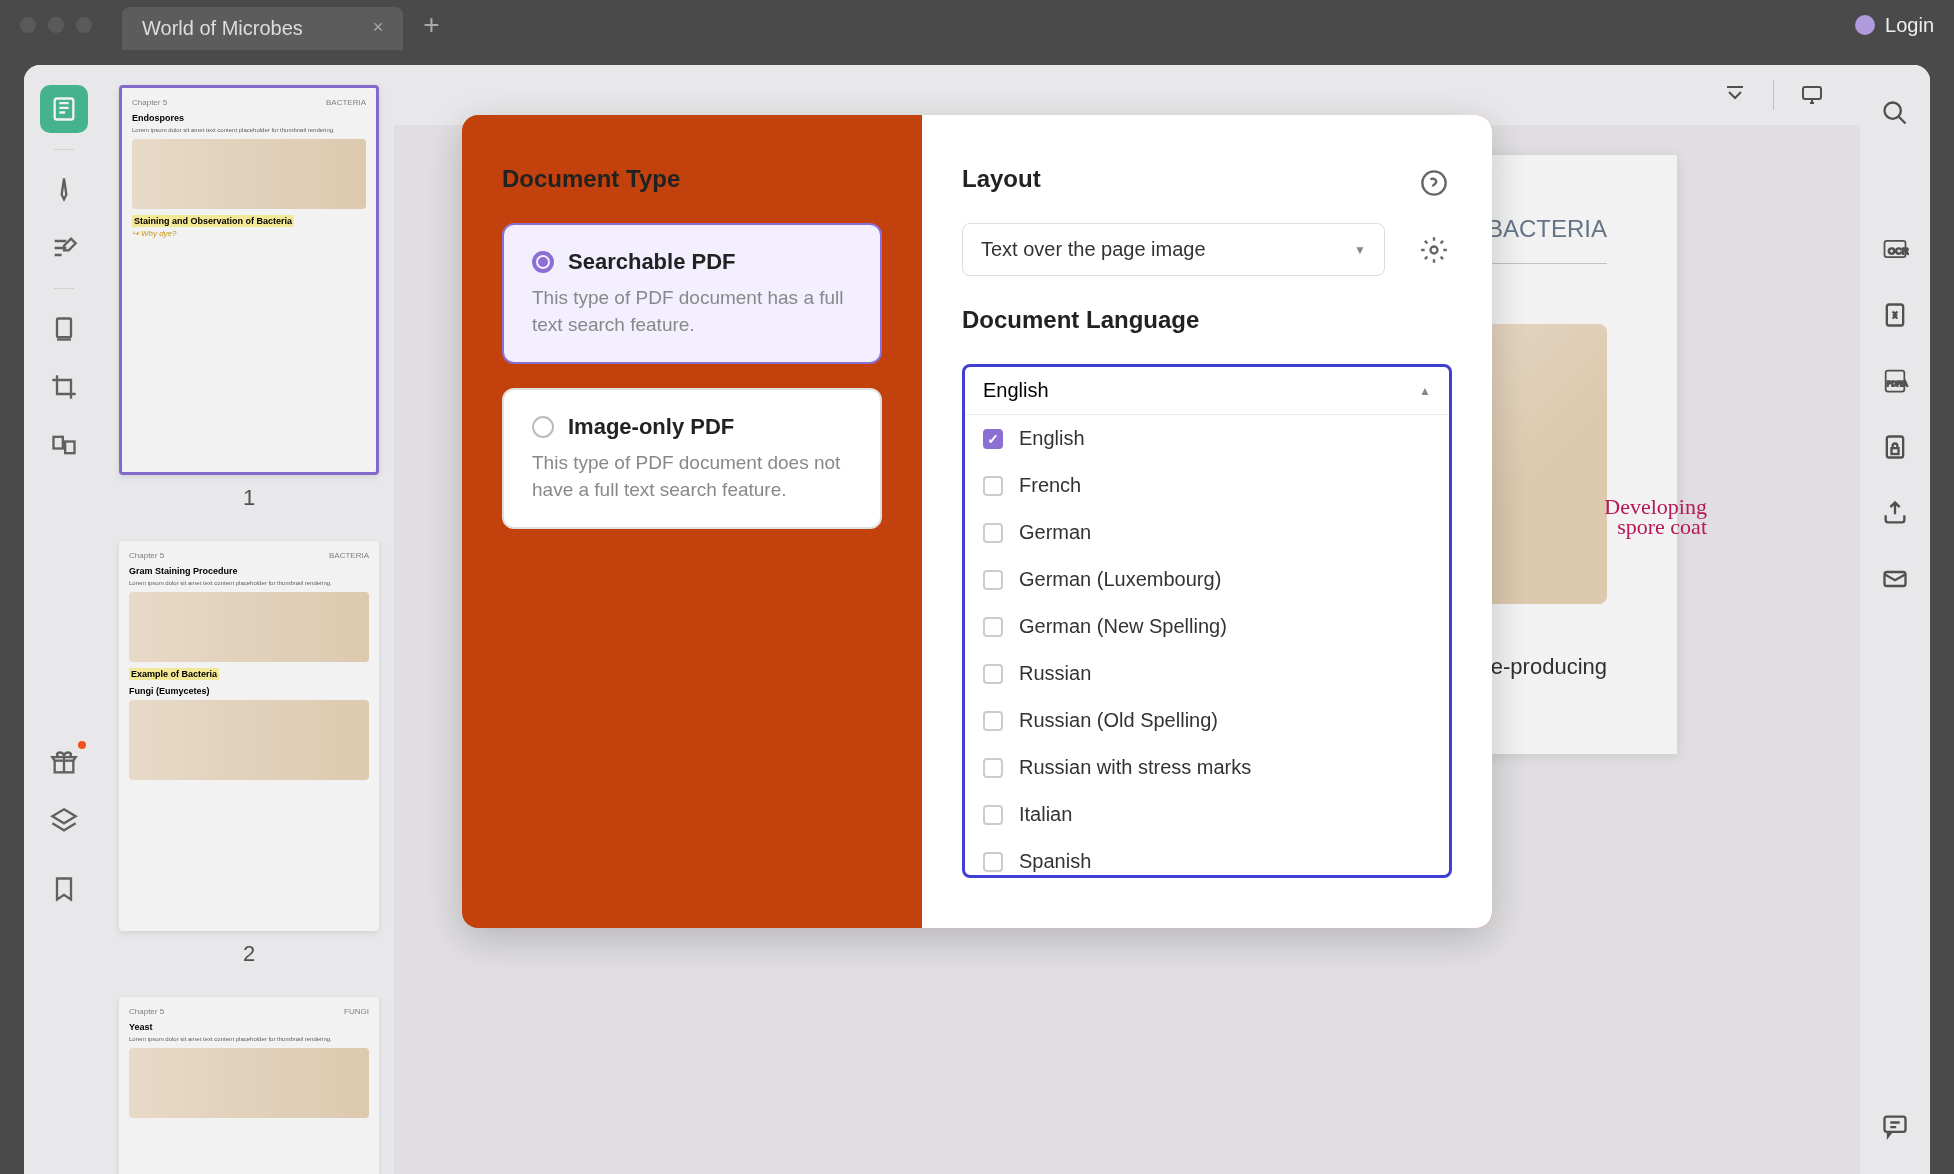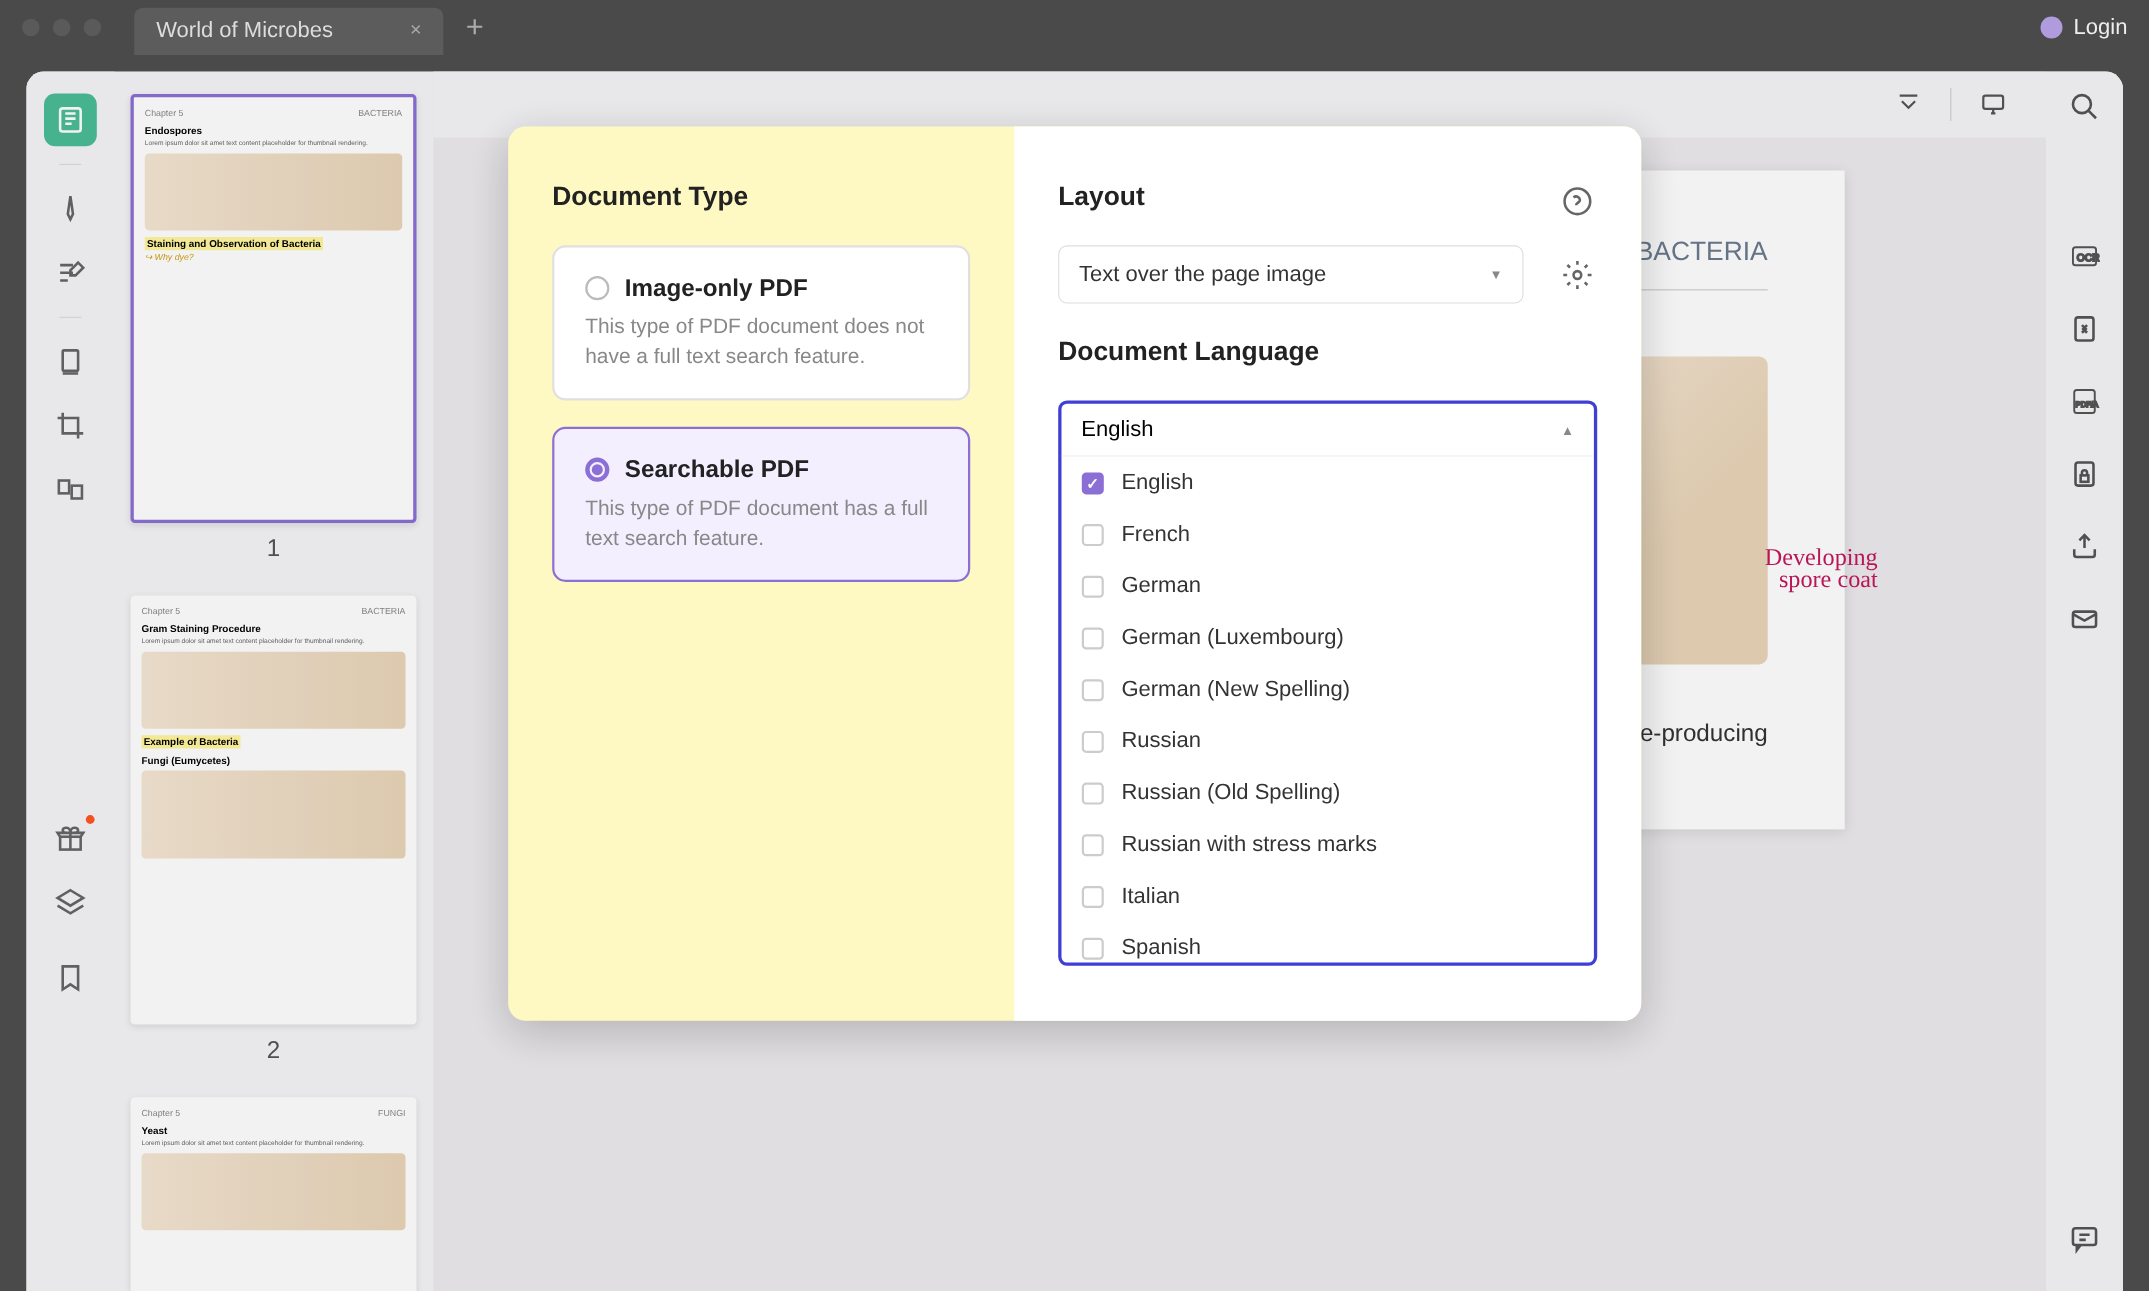--- a/index.html
+++ b/index.html
@@ -41,26 +41,26 @@
 .yellow-hl { background: #fff59d; padding: 1px 2px; display: inline-block; margin: 2px 0; }
 
 
 .doc-area { flex: 1; background: #eceaed; position: relative; overflow: hidden; }
 .doc-toolbar { height: 60px; background: #f5f5f7; display: flex; align-items: center; justify-content: flex-end; padding: 0 30px; gap: 20px; }
 .doc-toolbar-btn { width: 36px; height: 36px; display: flex; align-items: center; justify-content: center; cursor: pointer; color: #555; }
 .doc-page { margin: 30px auto; width: 1100px; background: #fff; padding: 60px 70px; box-shadow: 0 2px 12px rgba(0,0,0,0.1); }
 .doc-page-header { display: flex; justify-content: space-between; color: #6b7a8f; font-size: 24px; border-bottom: 1px solid #ccc; padding-bottom: 20px; margin-bottom: 30px; }
 
 
-.right-toolbar { width: 70px; background: #f5f5f7; display: flex; flex-direction: column; align-items: center; padding-top: 14px; gap: 30px; }
+.right-toolbar { width: 70px; background: #f5f5f7; display: flex; flex-direction: column; align-items: center; padding-top: 30px; gap: 30px; }
 .rtool-btn { width: 36px; height: 36px; display: flex; align-items: center; justify-content: center; cursor: pointer; color: #555; }
 
 
 .modal-overlay { position: absolute; inset: 0; background: rgba(0,0,0,0.05); display: flex; align-items: flex-start; justify-content: center; padding-top: 50px; z-index: 100; }
-.modal { width: 1030px; background: #fef9c3; border-radius: 16px; display: flex; box-shadow: 0 10px 40px rgba(0,0,0,0.2); }
+.modal { width: 1030px; background: #c2410c; border-radius: 16px; display: flex; box-shadow: 0 10px 40px rgba(0,0,0,0.2); }
 .modal-left { width: 460px; padding: 50px 40px; }
 .modal-right { flex: 1; padding: 50px 40px; background: #fff; border-radius: 0 16px 16px 0; position: relative; }
 .section-title { font-size: 24px; font-weight: 600; color: #222; margin-bottom: 30px; }
 
 .doc-type-option { background: #fff; border: 2px solid #e0e0e0; border-radius: 12px; padding: 24px 28px; margin-bottom: 24px; cursor: pointer; }
 .doc-type-option.selected { background: #f3efff; border-color: #8b6fd4; }
 .option-header { display: flex; align-items: center; gap: 14px; margin-bottom: 10px; }
 .radio { width: 22px; height: 22px; border: 2px solid #bbb; border-radius: 50%; display: flex; align-items: center; justify-content: center; }
 .radio.checked { border-color: #8b6fd4; border-width: 4px;}
 .radio.checked::after { content: ''; width: 10px; height: 10px; background: #8b6fd4; border-radius: 50%; }
@@ -293,33 +293,33 @@
           <path d="M9 17l-3 4v-4M8 9h8M8 13h5"></path>
         </svg>
     </div>
   </div>
 
   <div class="modal-overlay">
     <div class="modal">
       <div class="modal-left">
         <div class="section-title">Document Type</div>
         <div id="doc-type-options">
+            <div class="doc-type-option selected">
+    <div class="option-header">
+      <div class="radio checked"></div>
+      <div class="option-title">Searchable PDF</div>
+    </div>
+    <div class="option-desc">This type of PDF document has a full text search feature.</div>
+  </div>
             <div class="doc-type-option">
     <div class="option-header">
       <div class="radio "></div>
       <div class="option-title">Image-only PDF</div>
     </div>
     <div class="option-desc">This type of PDF document does not have a full text search feature.</div>
-  </div>
-            <div class="doc-type-option selected">
-    <div class="option-header">
-      <div class="radio checked"></div>
-      <div class="option-title">Searchable PDF</div>
-    </div>
-    <div class="option-desc">This type of PDF document has a full text search feature.</div>
   </div>
           </div>
       </div>
       <div class="modal-right">
         <div class="help-btn">
           <svg width="28" height="28" viewBox="0 0 24 24" fill="none" stroke="currentColor" stroke-width="2">
               <circle cx="12" cy="12" r="10"></circle>
               <path d="M9 9a3 3 0 015 2c0 2-3 2-3 4M12 18h.01"></path>
             </svg>
         </div>

